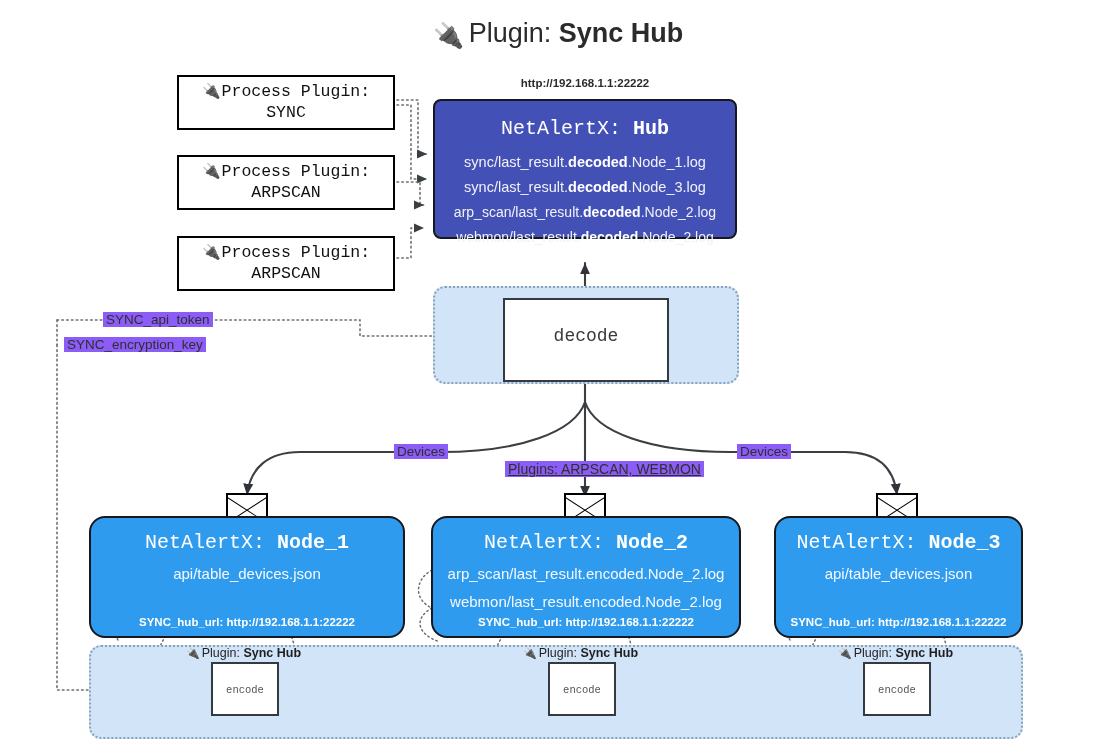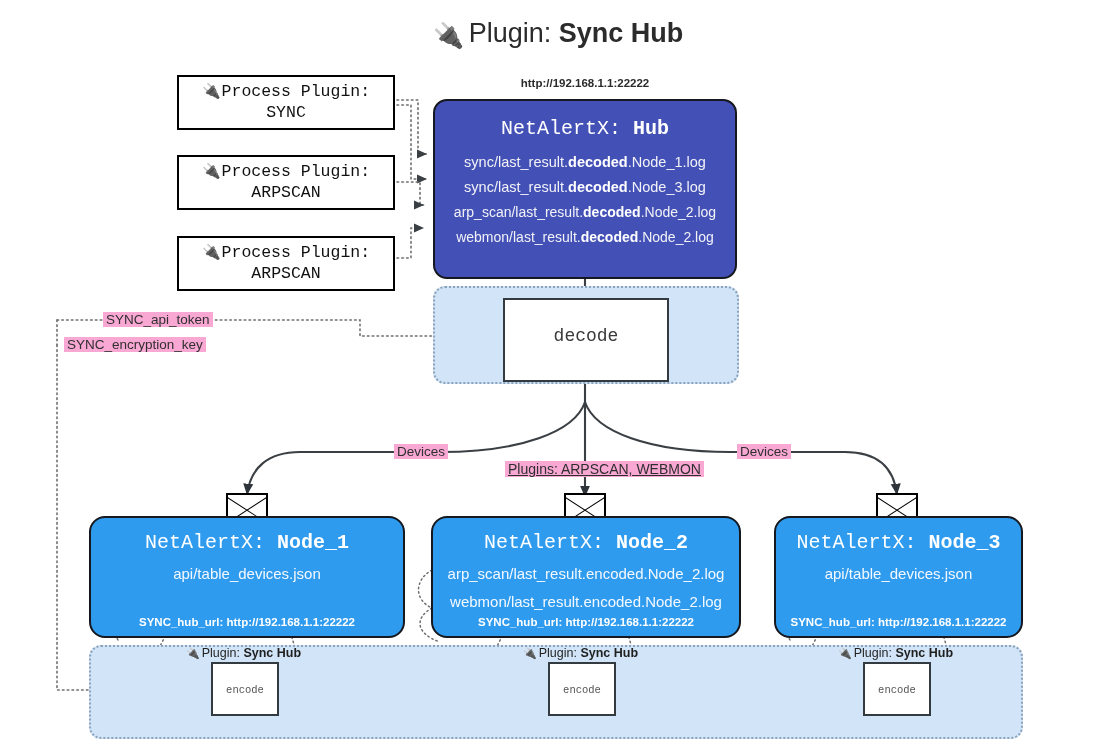--- a/index.html
+++ b/index.html
@@ -57,24 +57,24 @@
     left:455px; top:77px; width:260px;
     text-align:center;
     font-size:11.5px;
     font-weight:600;
     color:#2b2b2b;
     white-space:nowrap;
   }
   #hub{
     position:absolute;
     left:433px; top:99px;
-    width:304px; height:180px;
+    width:304px; height:140px;
     background:#4350b6;
     border:2px solid #16181f;
-    border-radius:14px;
+    border-radius:8px;
     box-sizing:border-box;
     text-align:center;
     color:#fff;
   }
   #hub .hub-title{
     font-family:"Liberation Mono", monospace;
     font-size:20px;
     margin-top:16px;
     white-space:nowrap;
   }
@@ -111,21 +111,21 @@
     font-size:18px;
     line-height:73px;
     color:#3b3b3b;
   }
 
   
   .edge-label{
     position:absolute;
     font-size:13.5px;
     color:#2f2f2f;
-    background:#f9a8d4;
+    background:#8b5cf6;
     white-space:nowrap;
     padding:0 3px;
   }
   .edge-label.sm{font-size:14px;text-decoration:underline;}
 
   
   .env{
     position:absolute;
     width:42px; height:30px;
     background:#fff;

